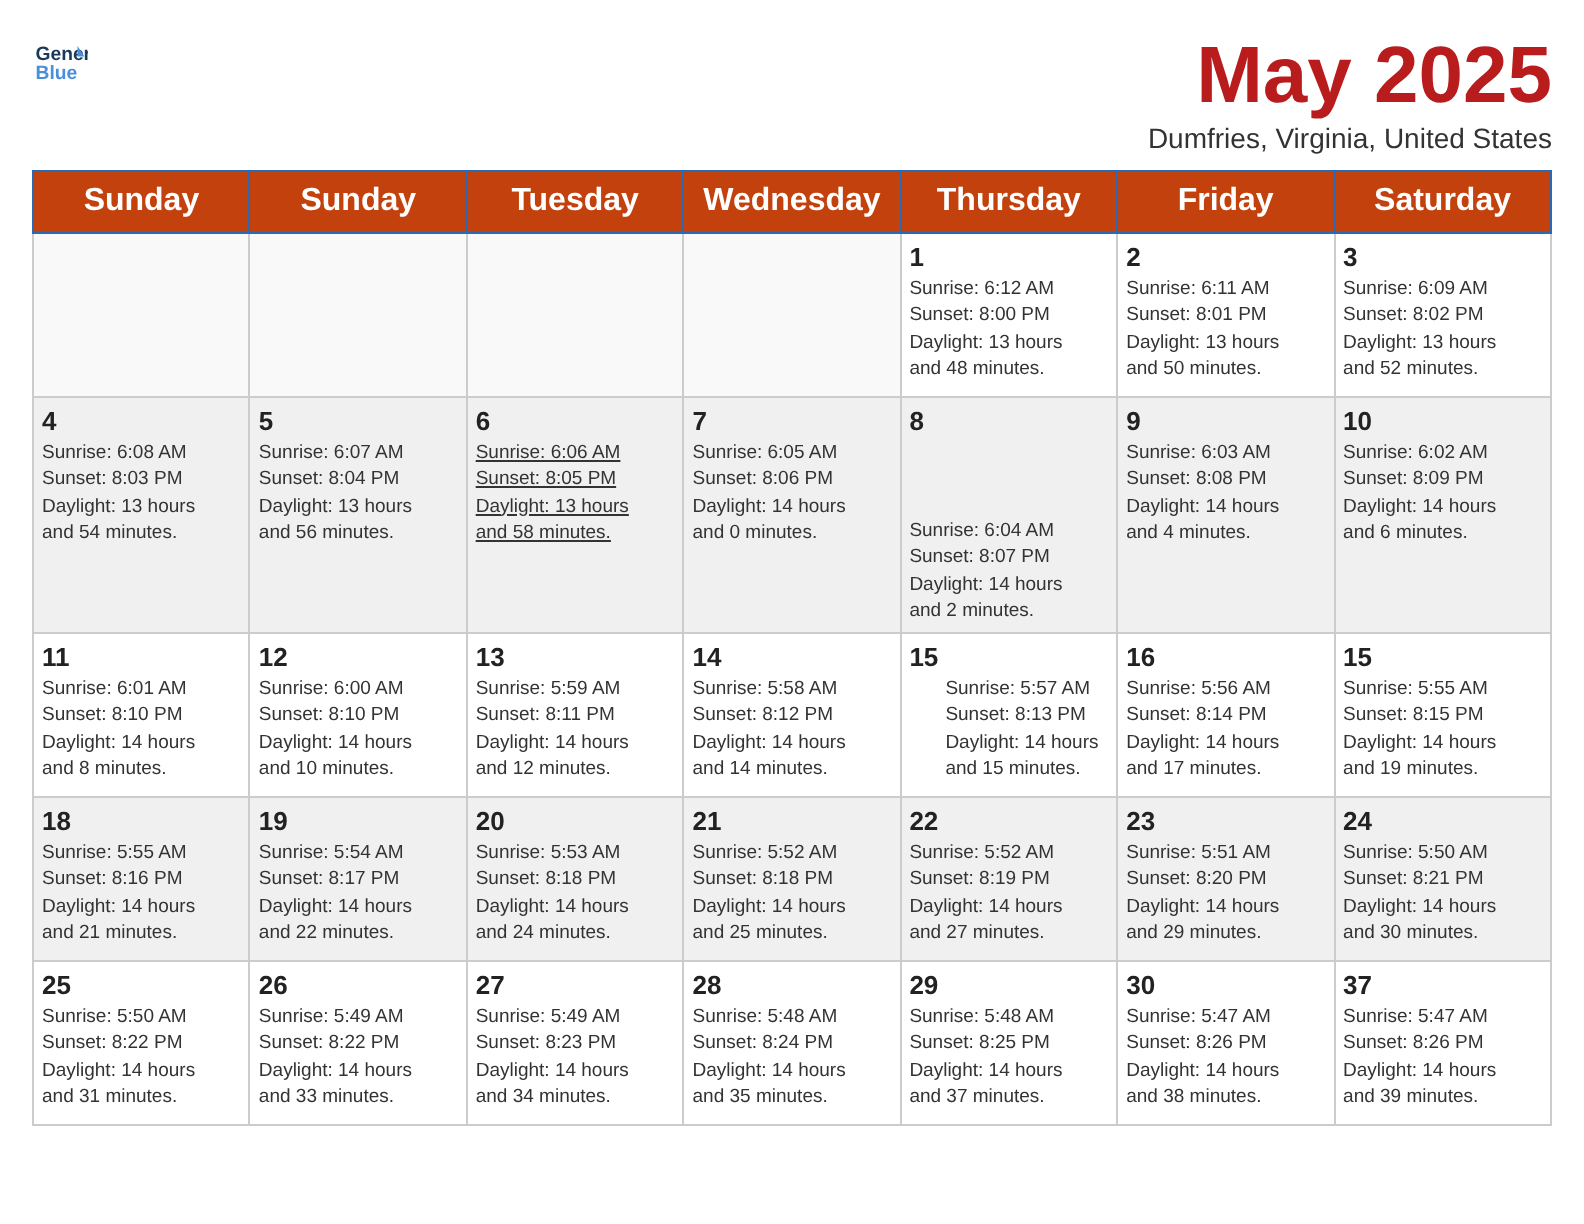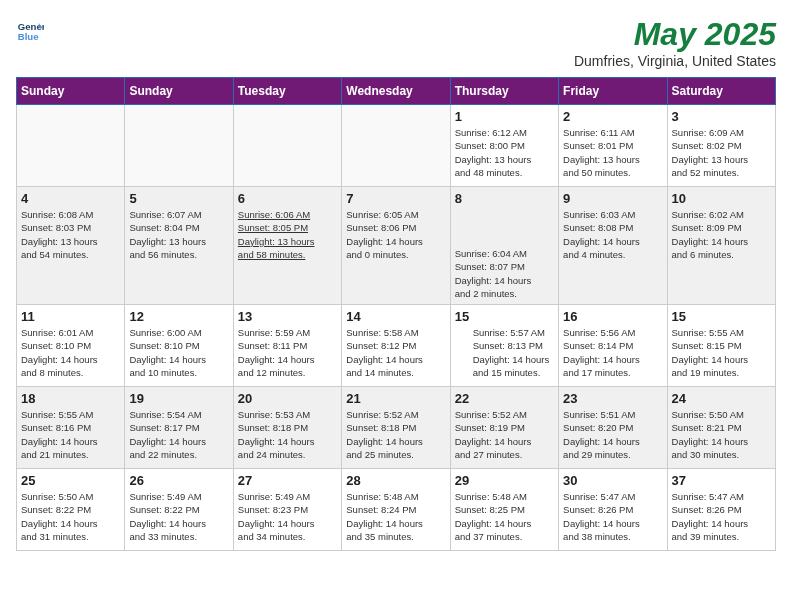--- a/index.html
+++ b/index.html
@@ -22,41 +22,40 @@
       gap: 4px;
     }
     .logo-icon {
       width: 28px;
       height: 28px;
     }
     .title-block {
       text-align: right;
     }
     .month-title {
-      font-size: 32px;
+      font-size: 40px;
       font-weight: bold;
-      color: #15803d;
-      font-style: italic;
+      color: #b91c1c;
     }
     .location-title {
       font-size: 14px;
       color: #333;
     }
     table {
       width: 100%;
       border-collapse: collapse;
       font-size: 10px;
     }
     th {
-      background: #701a75;
+      background: #c2410c;
       color: #fff;
-      font-size: 12px;
+      font-size: 16px;
       font-weight: bold;
       padding: 6px 4px;
-      text-align: left;
+      text-align: center;
       border: 1px solid #2a6ab5;
     }
     td {
       border: 1px solid #ccc;
       vertical-align: top;
       padding: 4px 4px;
       min-height: 80px;
       height: 82px;
       width: 14.28%;
       color: #222;

